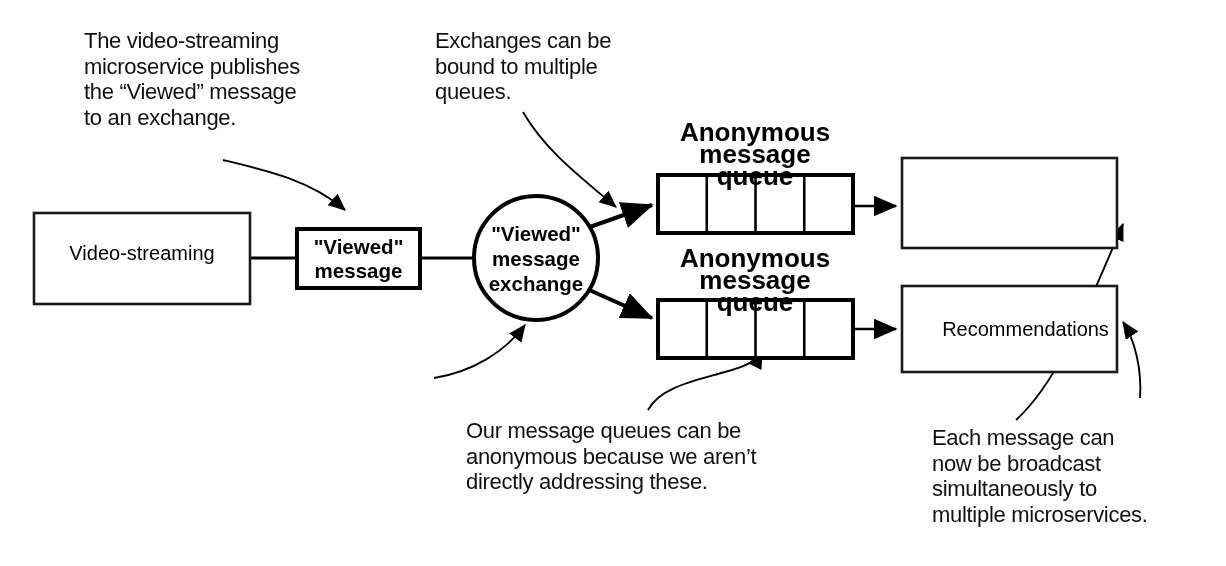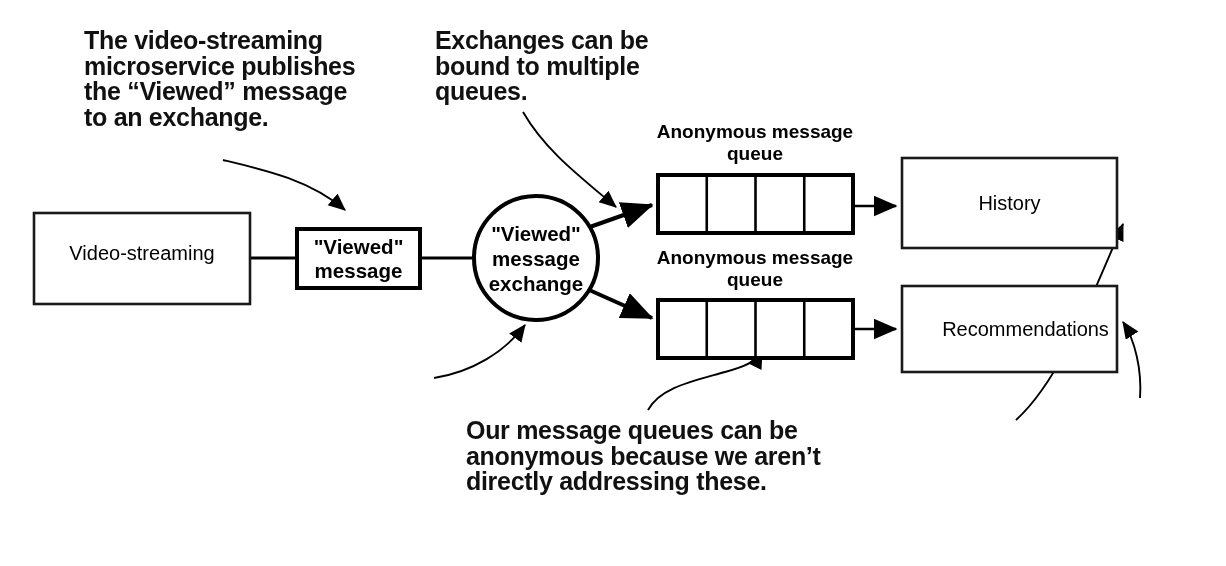--- a/index.html
+++ b/index.html
@@ -19,22 +19,22 @@
     position: absolute;
     left: 0;
     top: 0;
     width: 1226px;
     height: 566px;
     pointer-events: none;
   }
   .annot {
     position: absolute;
     font-family: "Liberation Sans", sans-serif;
-    font-weight: bold;
-    font-size: 25px;
+    font-weight: normal;
+    font-size: 22px;
     line-height: 25.5px;
     color: #111111;
     letter-spacing: -0.3px;
     white-space: pre-line;
   }
   .node-label {
     position: absolute;
     font-family: "Liberation Sans", sans-serif;
     color: #000000;
     text-align: center;
@@ -45,21 +45,21 @@
   }
   .strong-label {
     font-size: 20.5px;
     font-weight: bold;
     line-height: 24px;
   }
   .queue-caption {
     position: absolute;
     font-family: "Liberation Sans", sans-serif;
     font-weight: bold;
-    font-size: 19px;
+    font-size: 26px;
     line-height: 22px;
     color: #000000;
     text-align: center;
     white-space: pre-line;
   }
   .flex-center {
     display: flex;
     align-items: center;
     justify-content: center;
     width: 100%;
@@ -144,36 +144,37 @@
 message
 exchange</span>
   </div>
 
   <div class="queue-caption" style="left:625px; top:121px; width:260px;">Anonymous message
 queue</div>
 
   <div class="queue-caption" style="left:625px; top:247px; width:260px;">Anonymous message
 queue</div>
 
-  <div class="node-label box-label" style="left:902px; top:158px; width:215px; height:90px;">
-    <span class="flex-center">History</span>
-  </div>
 
   <div class="node-label box-label" style="left:902px; top:286px; width:215px; height:86px;padding-left:16px;">
     <span class="flex-center">Recommendations</span>
   </div>
 
   <div class="annot" style="left:84px; top:28px; width:275px;">The video-streaming
 microservice publishes
 the “Viewed” message
 to an exchange.</div>
 
   <div class="annot" style="left:427px; top:28px; width:215px;margin-left:8px;">Exchanges can be
 bound to multiple
 queues.</div>
 
 
   <div class="annot" style="left:466px; top:418px; width:360px;">Our message queues can be
 anonymous because we aren’t
 directly addressing these.</div>
 
+  <div class="annot" style="left:932px; top:425px; width:280px;">Each message can
+now be broadcast
+simultaneously to
+multiple microservices.</div>
 
 </div>
 
 </body></html>

